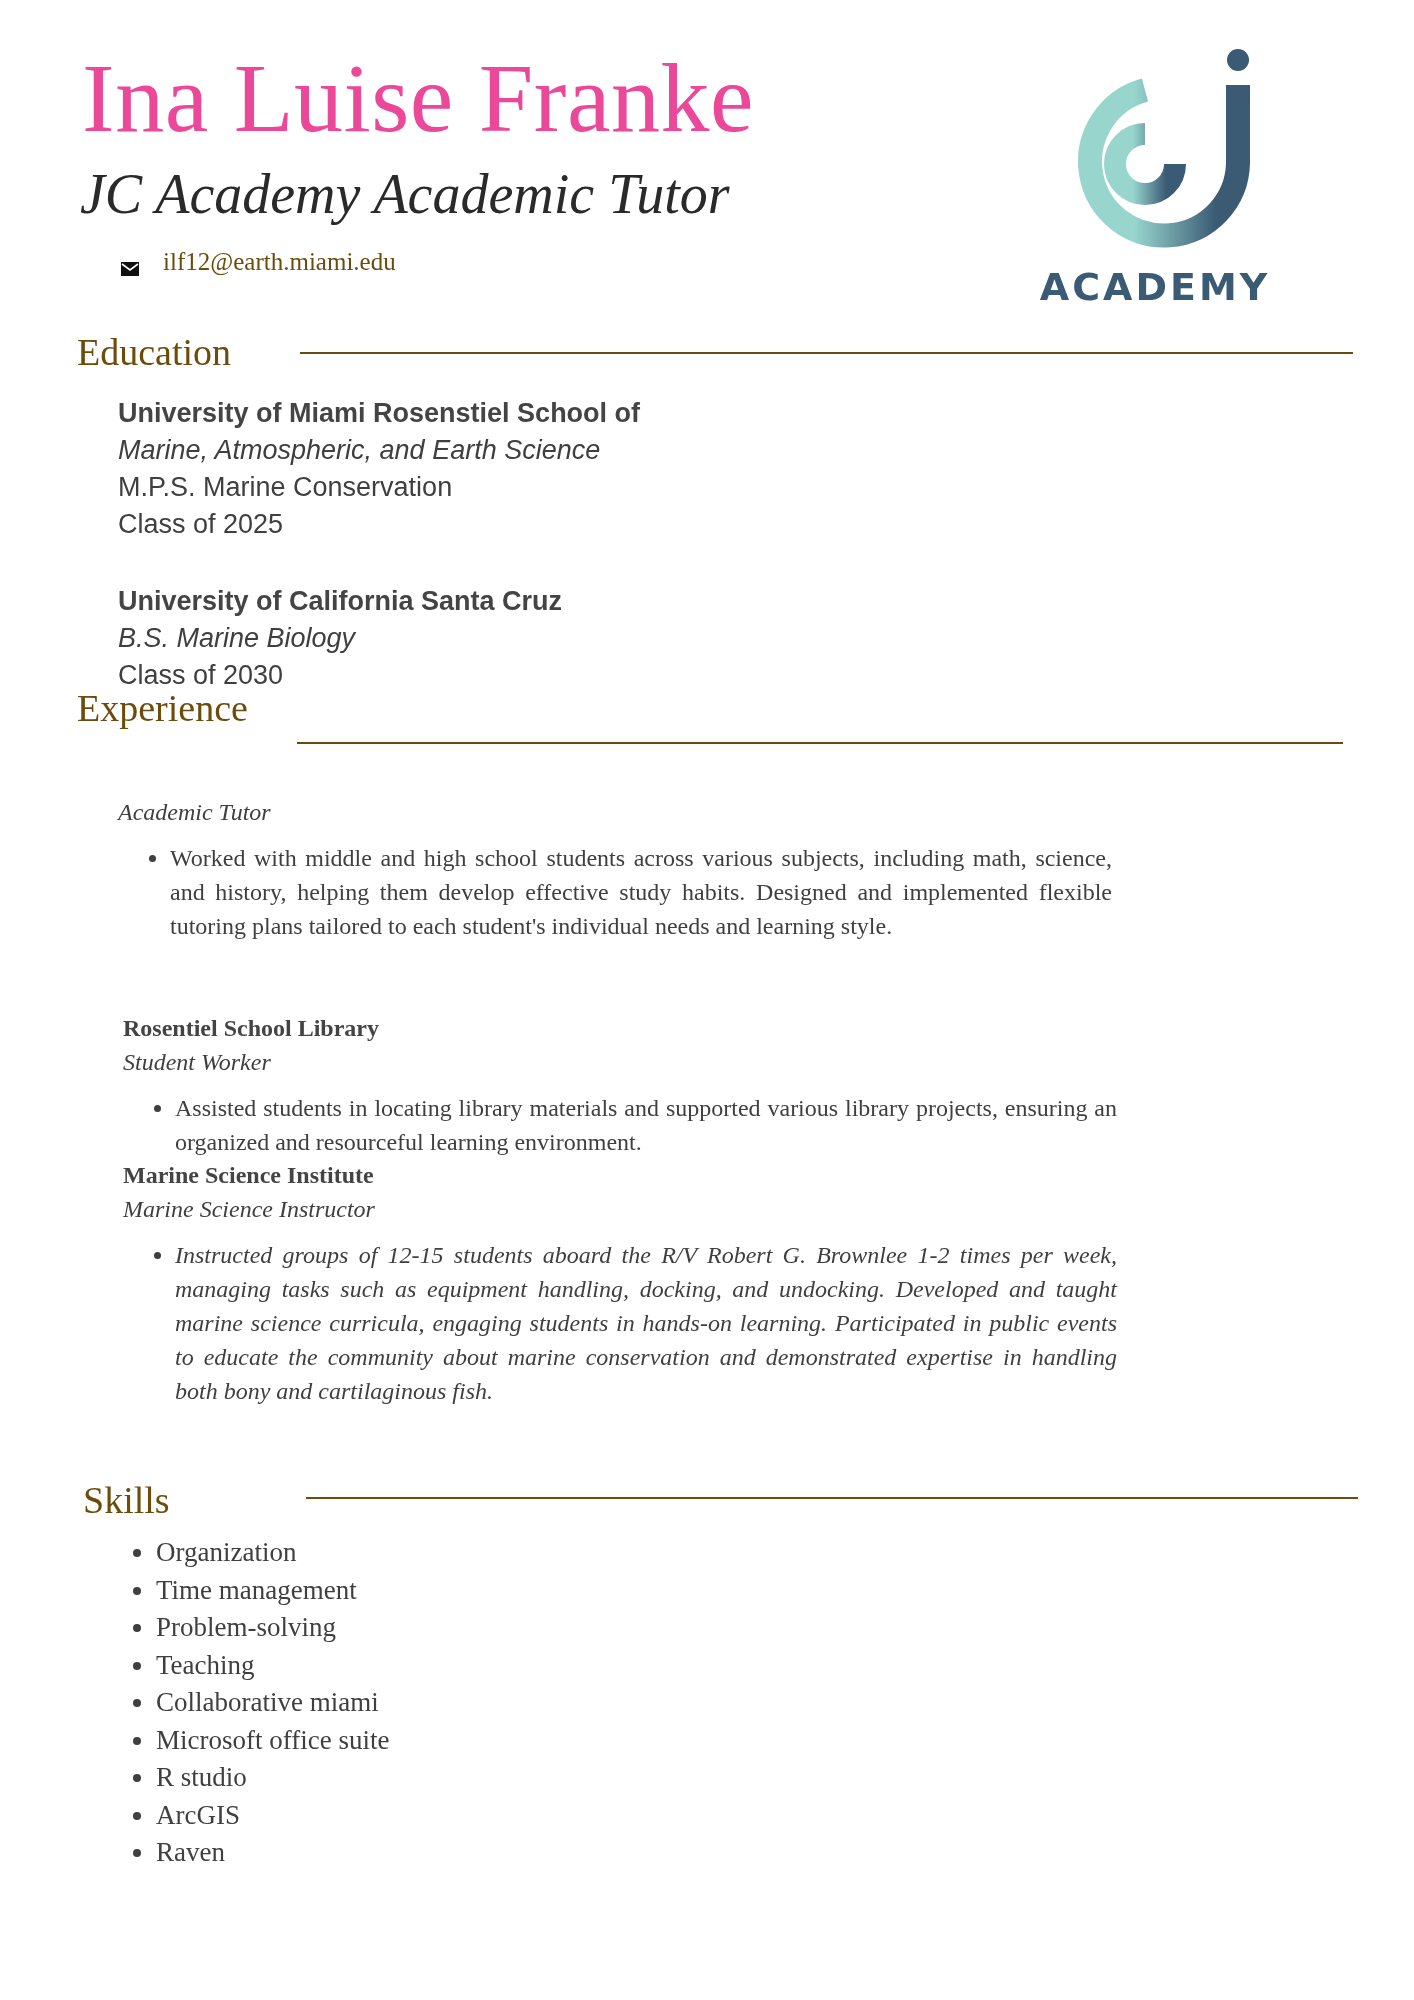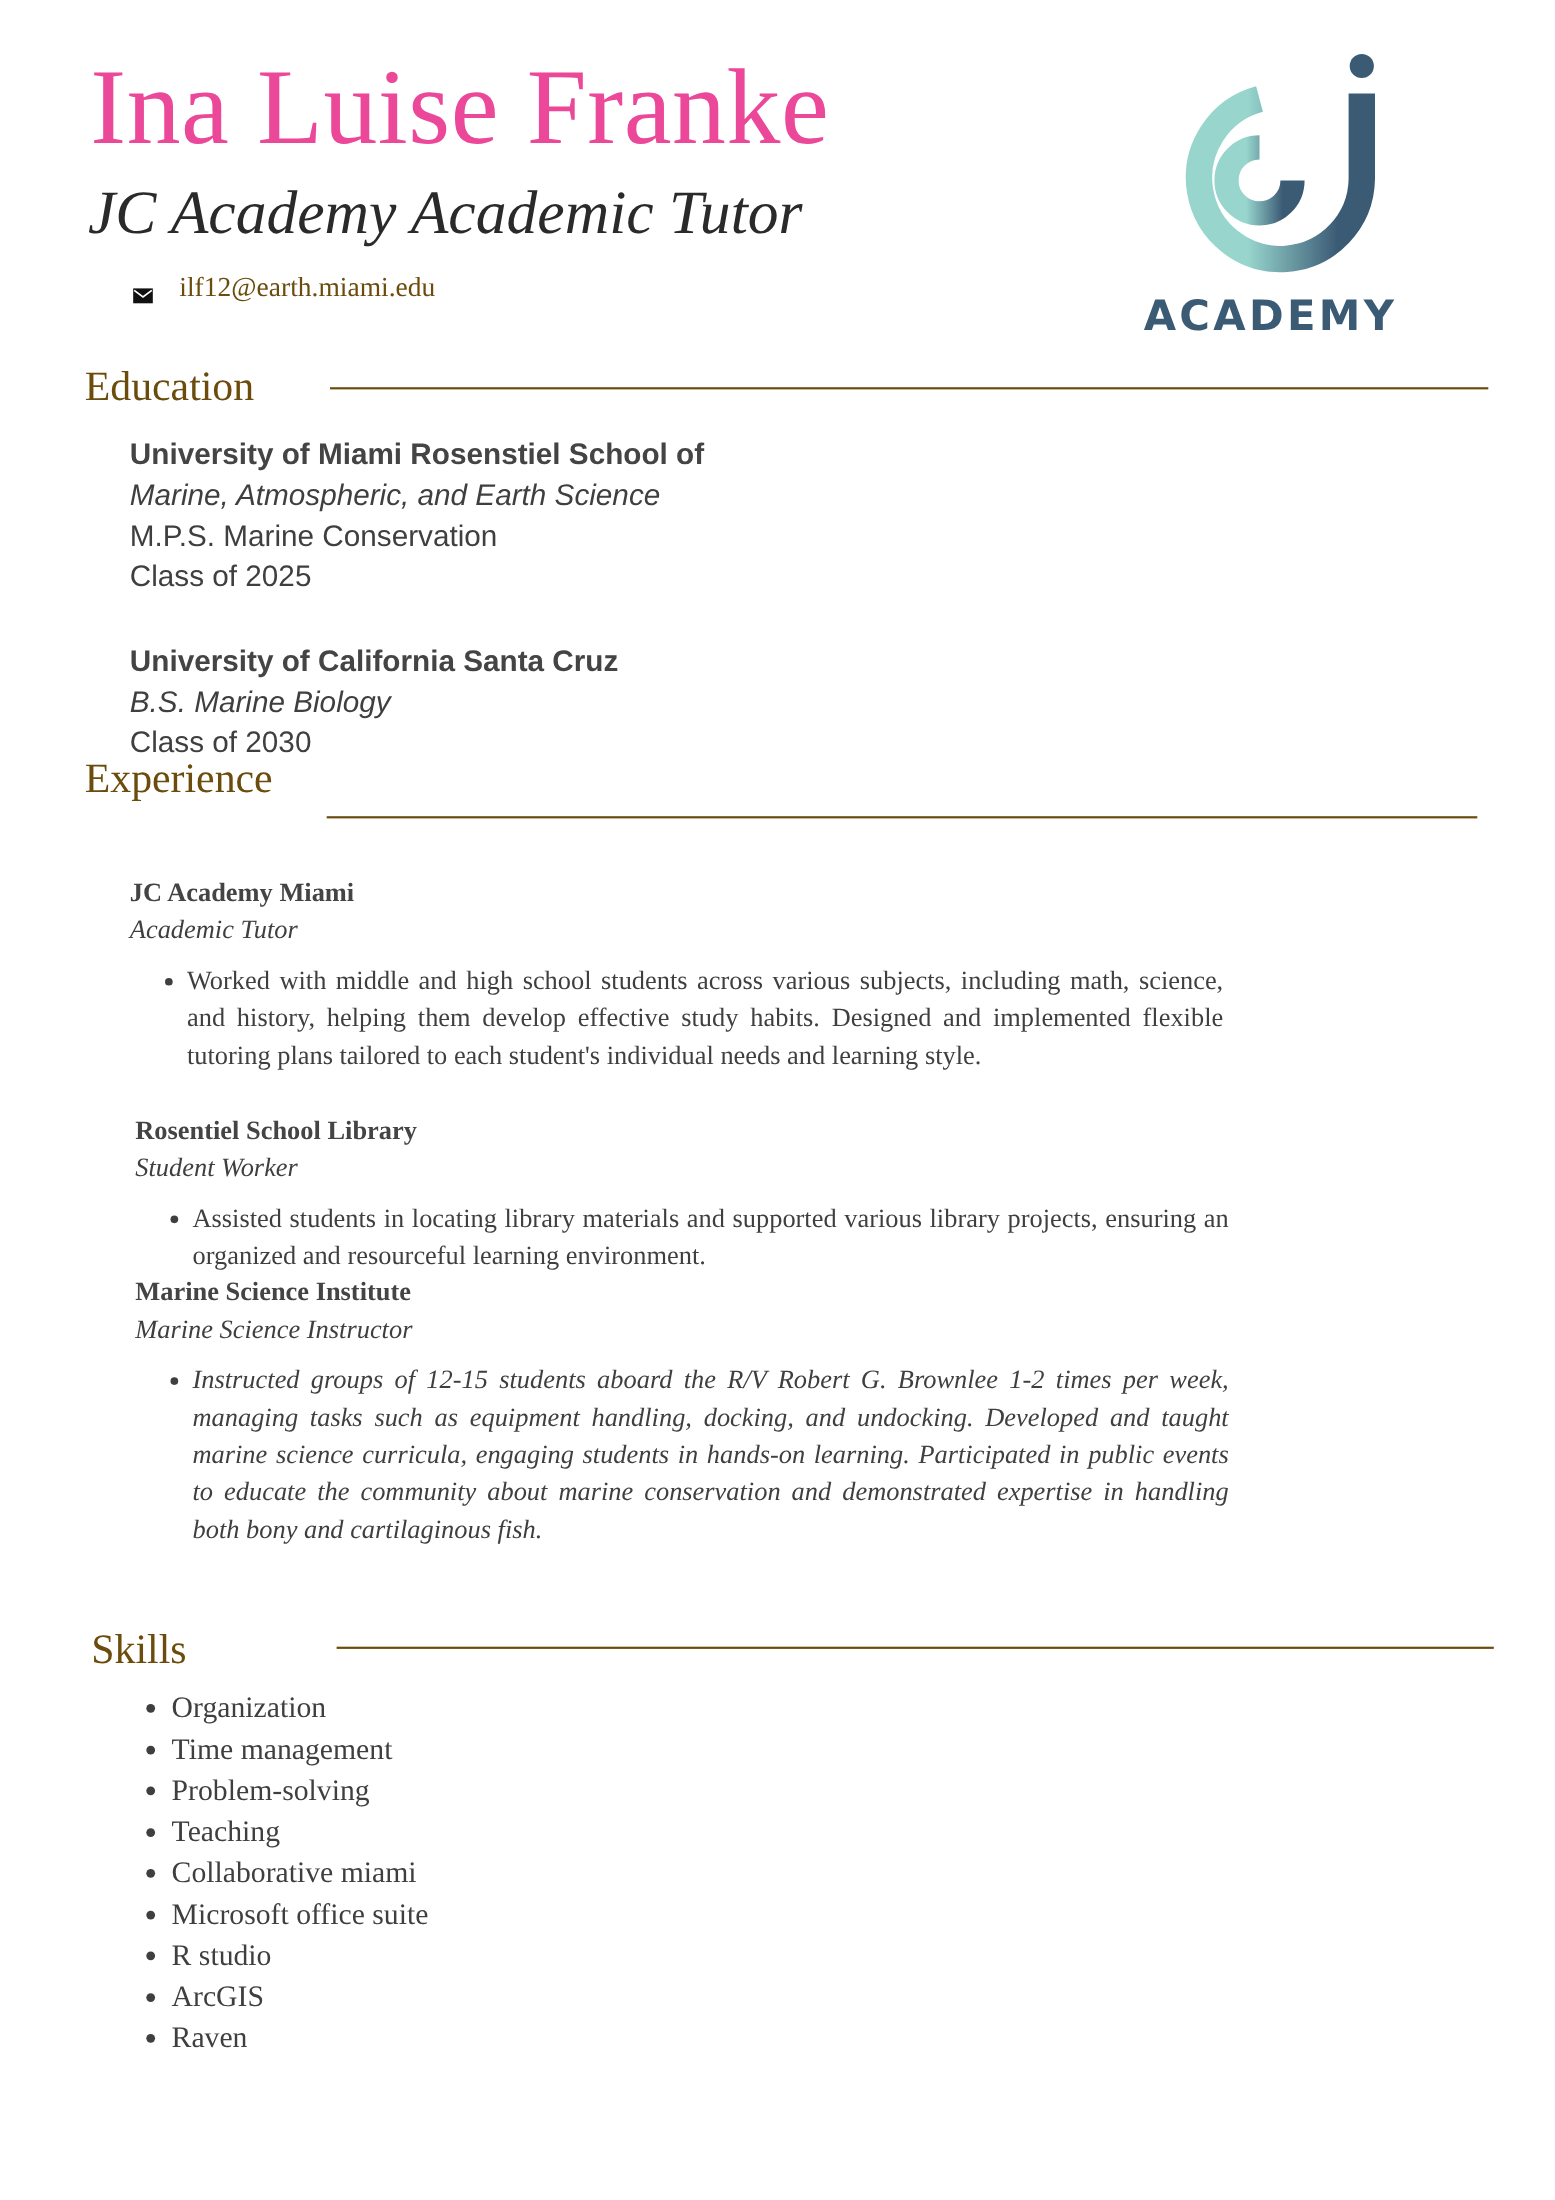--- a/index.html
+++ b/index.html
@@ -70,21 +70,20 @@
 <div class="block" style="left:118px;top:583px;">
   <div class="b">University of California Santa Cruz</div>
   <div class="i">B.S. Marine Biology</div>
   <div>Class of 2030</div>
 </div>
 
 <h3 class="section-title" style="left:77px;top:686px;">Experience</h3>
 <div class="rule" style="left:297px;top:742px;width:1046px;"></div>
 
 <div class="exp" style="left:118px;top:795px;width:1006px;">
-  <div class="org">JC Academy Miami</div>
   <div class="role">Academic Tutor</div>
   <ul>
       <li>Worked with middle and high school students across various subjects, including math, science, and history, helping them develop effective study habits. Designed and implemented flexible tutoring plans tailored to each student's individual needs and learning style.</li>
     </ul>
 </div>
 <div class="exp" style="left:123px;top:1011px;width:1006px;">
   <div class="org">Rosentiel School Library</div>
   <div class="role">Student Worker</div>
   <ul>
       <li>Assisted students in locating library materials and supported various library projects, ensuring an organized and resourceful learning environment.</li>

